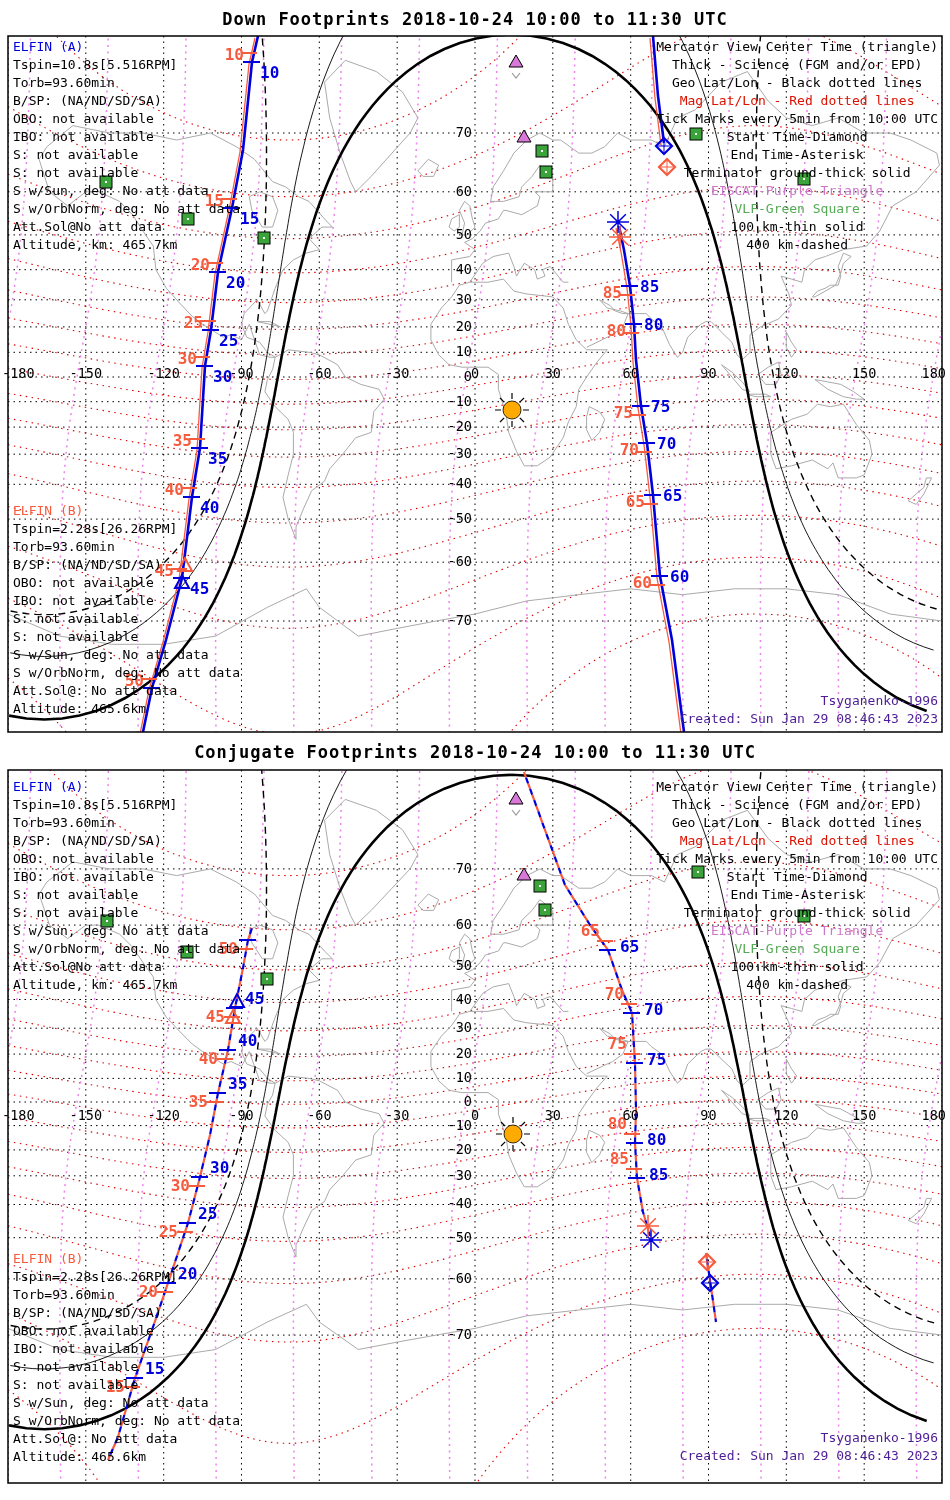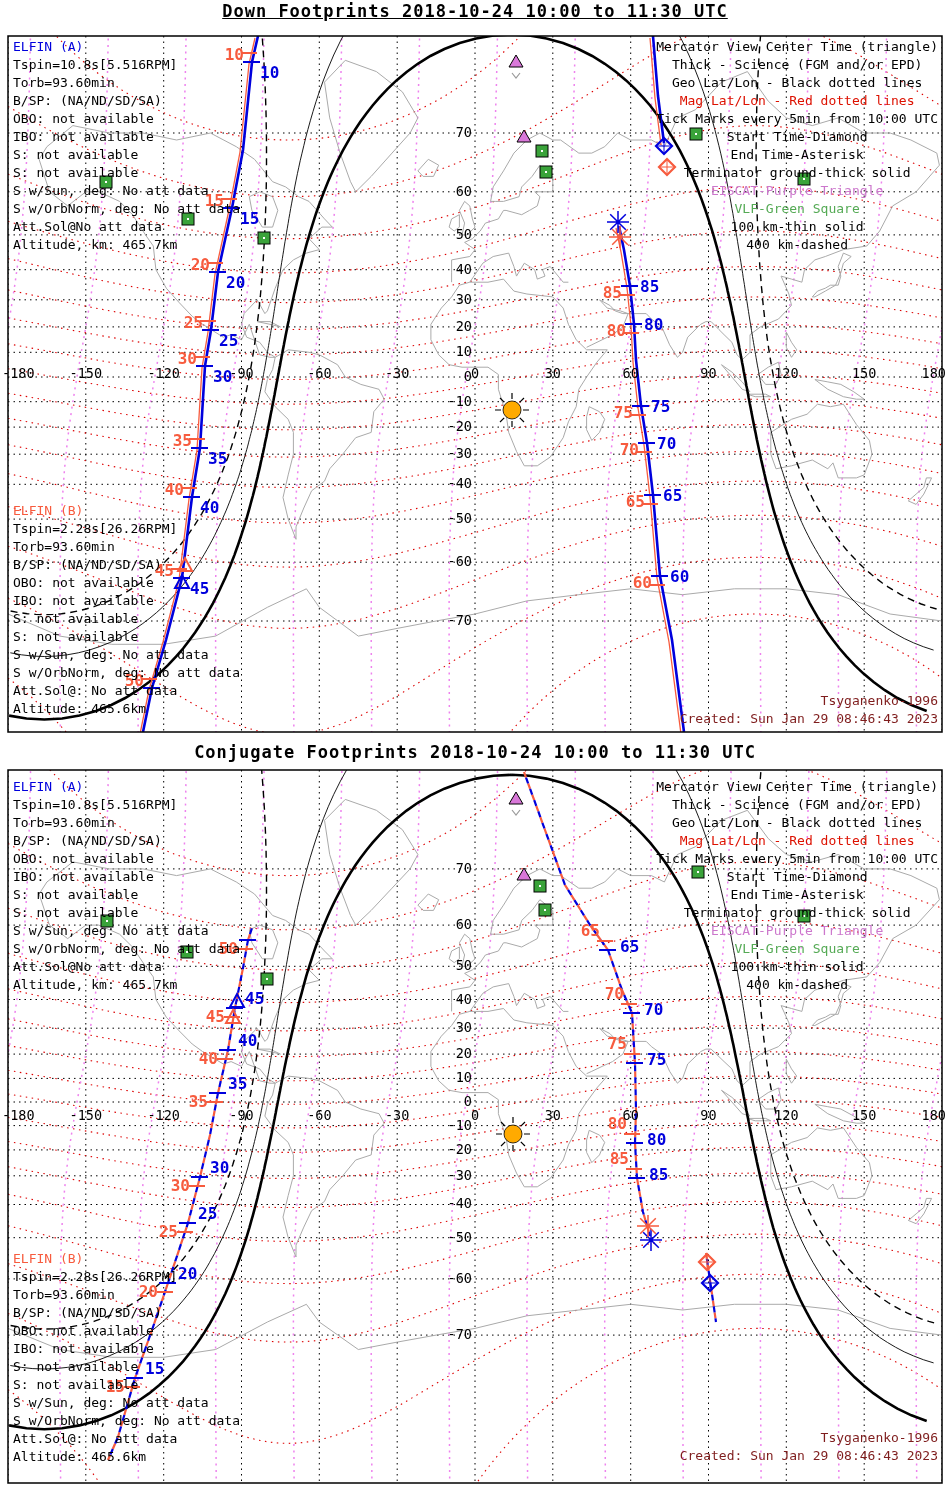--- a/index.html
+++ b/index.html
@@ -4,21 +4,21 @@
 <style>
   html,body{margin:0;padding:0;background:#ffffff;}
   body{width:950px;height:1500px;position:relative;font-family:"DejaVu Sans Mono",monospace;}
   .figure{position:absolute;left:0;top:0;width:950px;height:1500px;}
   svg#plot{position:absolute;left:0;top:0;}
   .panel-title{position:absolute;left:0;width:950px;text-align:center;
     font-weight:bold;font-size:17px;color:#000;letter-spacing:1px;}
   .legend{position:absolute;font-size:13px;line-height:18px;color:#000;white-space:pre;}
   .legend .hdr{font-weight:normal;}
   .legend.right{text-align:center;}
-  .credits{position:absolute;text-align:right;font-size:13px;line-height:18px;color:#7f1d1d;}
+  .credits{position:absolute;text-align:right;font-size:13px;line-height:18px;color:#4c1d95;}
   .legend div, .credits div{height:18px;}
 </style>
 </head>
 <body>
 
 <div class="figure">
   <svg id="plot" width="950" height="1500" viewBox="0 0 950 1500">
       <defs>
         <clipPath id="clip0">
           <rect x="8" y="36" width="934" height="696"></rect>
@@ -431,21 +431,21 @@
         <text x="472" y="1129.5596889222393" fill="#000" text-anchor="end" font-size="13.5" font-family="DejaVu Sans Mono, monospace">-10</text>
         <text x="472" y="1153.8616331844937" fill="#000" text-anchor="end" font-size="13.5" font-family="DejaVu Sans Mono, monospace">-20</text>
         <text x="472" y="1179.7718151840636" fill="#000" text-anchor="end" font-size="13.5" font-family="DejaVu Sans Mono, monospace">-30</text>
         <text x="472" y="1208.4587662725457" fill="#000" text-anchor="end" font-size="13.5" font-family="DejaVu Sans Mono, monospace">-40</text>
         <text x="472" y="1241.7347522401299" fill="#000" text-anchor="end" font-size="13.5" font-family="DejaVu Sans Mono, monospace">-50</text>
         <text x="472" y="1282.8674455570028" fill="#000" text-anchor="end" font-size="13.5" font-family="DejaVu Sans Mono, monospace">-60</text>
         <text x="472" y="1339.0662563464325" fill="#000" text-anchor="end" font-size="13.5" font-family="DejaVu Sans Mono, monospace">-70</text>
       </g>
       <rect x="8" y="770" width="934" height="713" fill="none" stroke="#000" stroke-width="1.5"></rect>
     </svg>
-  <div class="panel-title" id="title-0" style="top: 1px; text-decoration: underline;">Down Footprints 2018-10-24 10:00 to 11:30 UTC</div>
+  <div class="panel-title" id="title-0" style="top: 9px;">Down Footprints 2018-10-24 10:00 to 11:30 UTC</div>
   <div class="panel-title" id="title-1" style="top: 742px;">Conjugate Footprints 2018-10-24 10:00 to 11:30 UTC</div>
   <div id="overlays">
       <div class="legend " style="left: 13px; top: 38px;"><div class="hdr" style="color: rgb(0, 0, 221);">ELFIN (A)</div><div>Tspin=10.8s[5.516RPM]</div><div>Torb=93.60min</div><div>B/SP: (NA/ND/SD/SA)</div><div>OBO: not available</div><div>IBO: not available</div><div>S: not available</div><div>S: not available</div><div>S w/Sun, deg: No att data</div><div>S w/OrbNorm, deg: No att data</div><div>Att.Sol@No att data</div><div>Altitude, km: 465.7km</div></div>
       <div class="legend " style="left: 13px; top: 502px;"><div class="hdr" style="color: rgb(247, 91, 62);">ELFIN (B)</div><div>Tspin=2.28s[26.26RPM]</div><div>Torb=93.60min</div><div>B/SP: (NA/ND/SD/SA)</div><div>OBO: not available</div><div>IBO: not available</div><div>S: not available</div><div>S: not available</div><div>S w/Sun, deg: No att data</div><div>S w/OrbNorm, deg: No att data</div><div>Att.Sol@: No att data</div><div>Altitude: 465.6km</div></div>
       <div class="legend right" style="right: 12px; top: 38px;"><div style="color: rgb(0, 0, 0);">Mercator View Center Time (triangle)</div><div style="color: rgb(0, 0, 0);">Thick - Science (FGM and/or EPD)</div><div style="color: rgb(0, 0, 0);">Geo Lat/Lon - Black dotted lines</div><div style="color: rgb(221, 17, 0);">Mag Lat/Lon - Red dotted lines</div><div style="color: rgb(0, 0, 0);">Tick Marks every 5min from 10:00 UTC</div><div style="color: rgb(0, 0, 0);">Start Time-Diamond</div><div style="color: rgb(0, 0, 0);">End Time-Asterisk</div><div style="color: rgb(0, 0, 0);">Terminator ground-thick solid</div><div style="color: rgb(204, 119, 204);">EISCAT-Purple Triangle</div><div style="color: rgb(85, 170, 85);">VLF-Green Square</div><div style="color: rgb(0, 0, 0);">100 km-thin solid</div><div style="color: rgb(0, 0, 0);">400 km-dashed</div></div>
       <div class="credits" style="right: 12px; top: 692px;">
         <div>Tsyganenko-1996</div>
         <div>Created: Sun Jan 29 08:46:43 2023</div>
       </div>
       <div class="legend " style="left: 13px; top: 778px;"><div class="hdr" style="color: rgb(0, 0, 221);">ELFIN (A)</div><div>Tspin=10.8s[5.516RPM]</div><div>Torb=93.60min</div><div>B/SP: (NA/ND/SD/SA)</div><div>OBO: not available</div><div>IBO: not available</div><div>S: not available</div><div>S: not available</div><div>S w/Sun, deg: No att data</div><div>S w/OrbNorm, deg: No att data</div><div>Att.Sol@No att data</div><div>Altitude, km: 465.7km</div></div>

